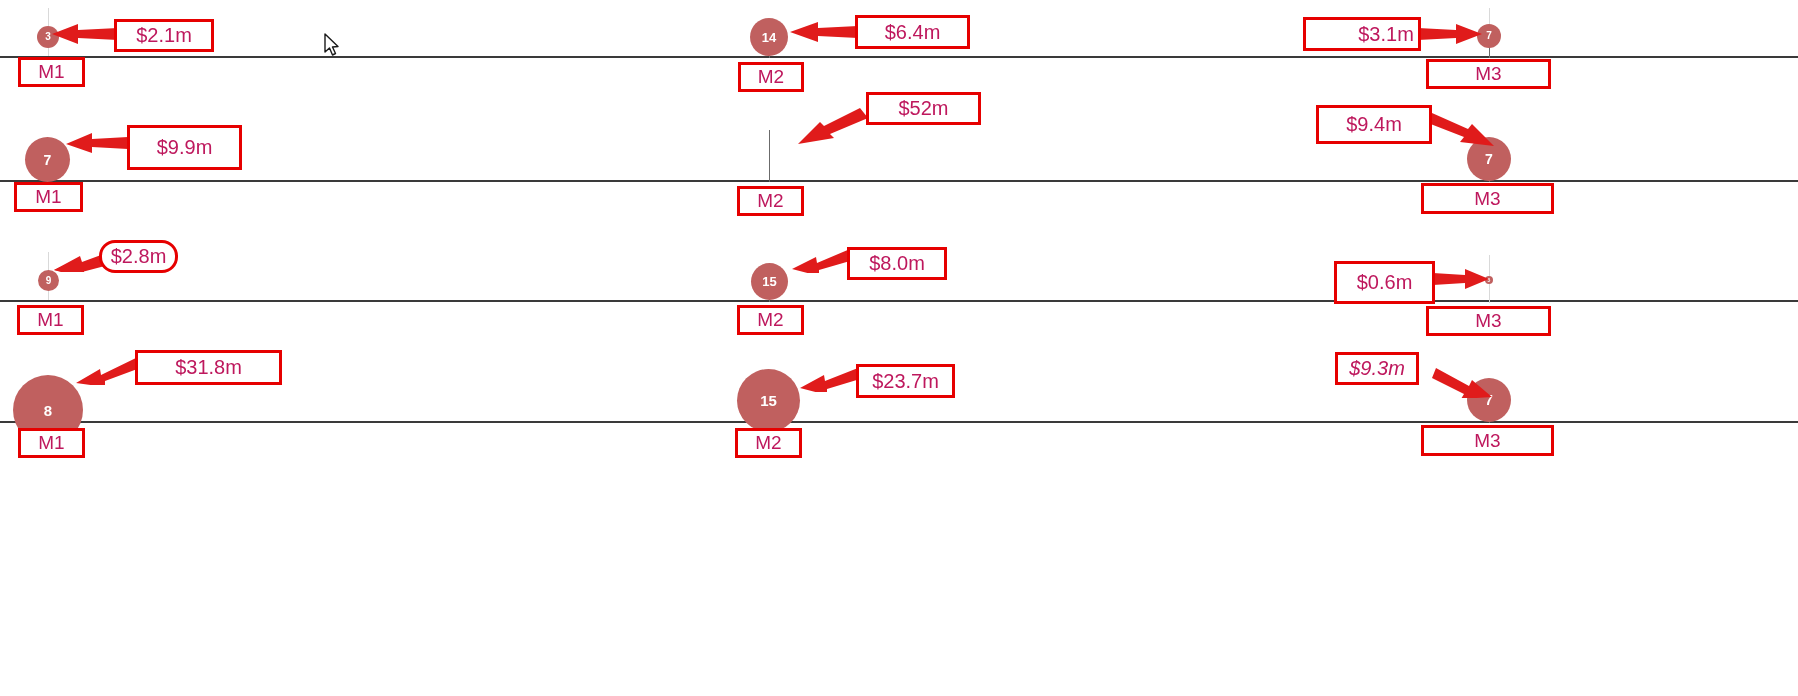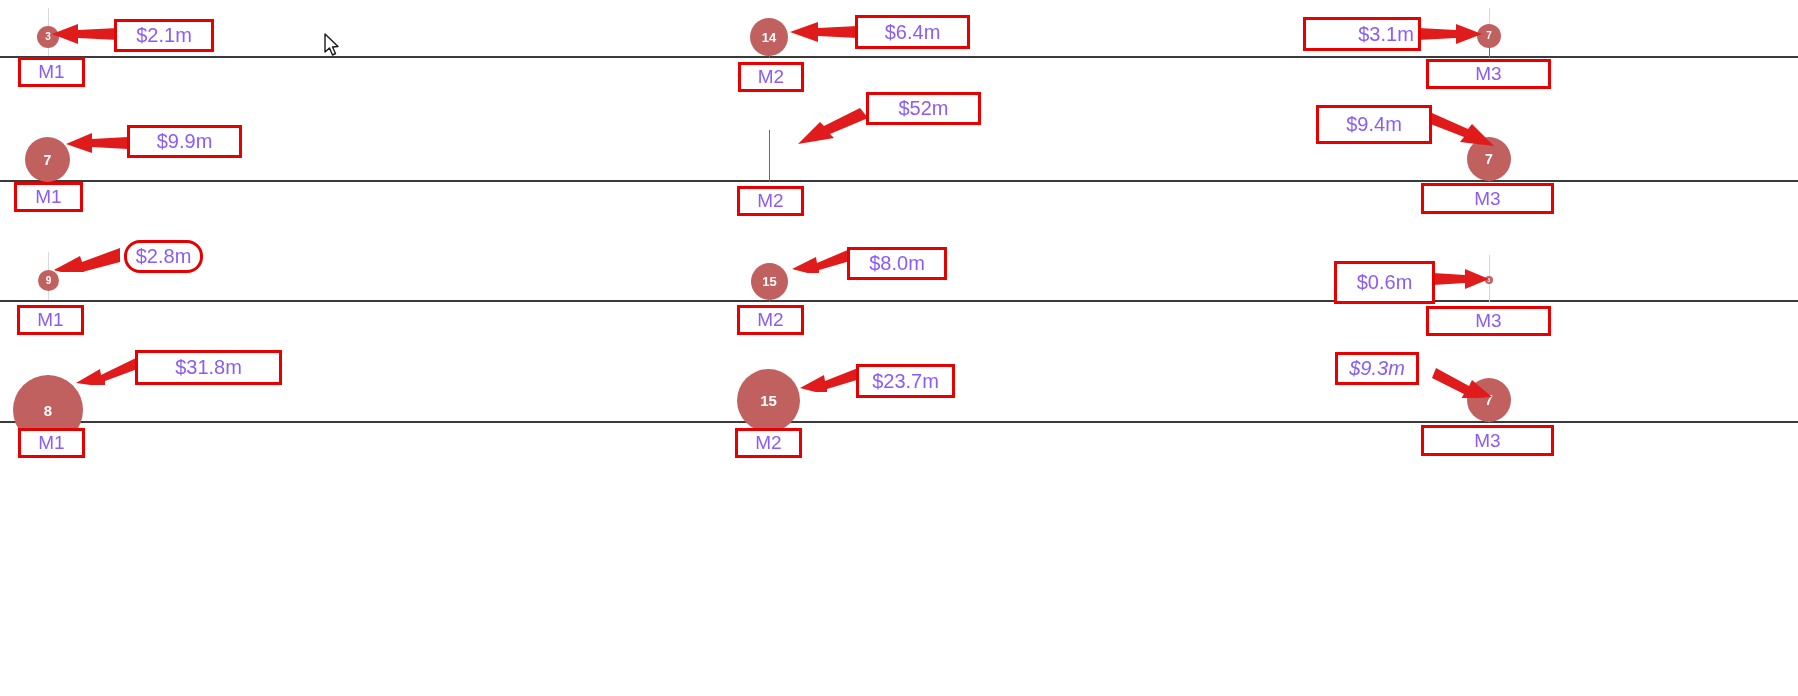--- a/index.html
+++ b/index.html
@@ -67,21 +67,21 @@
     width: 1px;
     background: #6b6b6b;
   }
 
   
   .callout {
     position: absolute;
     box-sizing: border-box;
     border: 3px solid #e60000;
     background: #ffffff;
-    color: #8b5cf6;
+    color: #be185d;
     display: flex;
     align-items: center;
     justify-content: center;
     font-size: 20px;
     white-space: nowrap;
     z-index: 6;
   }
   .callout.milestone {
     font-size: 19px;
   }
@@ -170,21 +170,21 @@
   <div class="callout milestone" style="left:14px; top:182px; width:69px; height:30px;">
     <span>M1</span>
   </div>
   <div class="callout milestone" style="left:737px; top:186px; width:67px; height:30px;">
     <span>M2</span>
   </div>
   <div class="callout milestone" style="left:1421px; top:183px; width:133px; height:31px;">
     <span>M3</span>
   </div>
 
-  <div class="callout" style="left:127px; top:125px; width:115px; height:33px;">
+  <div class="callout" style="left:127px; top:125px; width:115px; height:45px;">
     <span>$9.9m</span>
   </div>
   <div class="callout" style="left:866px; top:92px; width:115px; height:33px;">
     <span>$52m</span>
   </div>
   <div class="callout" style="left:1316px; top:105px; width:116px; height:39px;">
     <span>$9.4m</span>
   </div>
 
   <svg class="arrow" style="left:66px; top:130px;" width="62" height="24" viewBox="0 0 62 24">
@@ -217,21 +217,21 @@
   <div class="callout milestone" style="left:17px; top:305px; width:67px; height:30px;">
     <span>M1</span>
   </div>
   <div class="callout milestone" style="left:737px; top:305px; width:67px; height:30px;">
     <span>M2</span>
   </div>
   <div class="callout milestone" style="left:1426px; top:306px; width:125px; height:30px;">
     <span>M3</span>
   </div>
 
-  <div class="callout" style="left:124px; top:240px; width:79px; height:33px;border-radius:16px;">
+  <div class="callout" style="left:99px; top:240px; width:79px; height:33px;border-radius:16px;">
     <span>$2.8m</span>
   </div>
   <div class="callout" style="left:847px; top:247px; width:100px; height:33px;">
     <span>$8.0m</span>
   </div>
   <div class="callout" style="left:1334px; top:261px; width:101px; height:43px;">
     <span>$0.6m</span>
   </div>
 
   <svg class="arrow" style="left:54px; top:246px;" width="66" height="26" viewBox="0 0 66 26">

